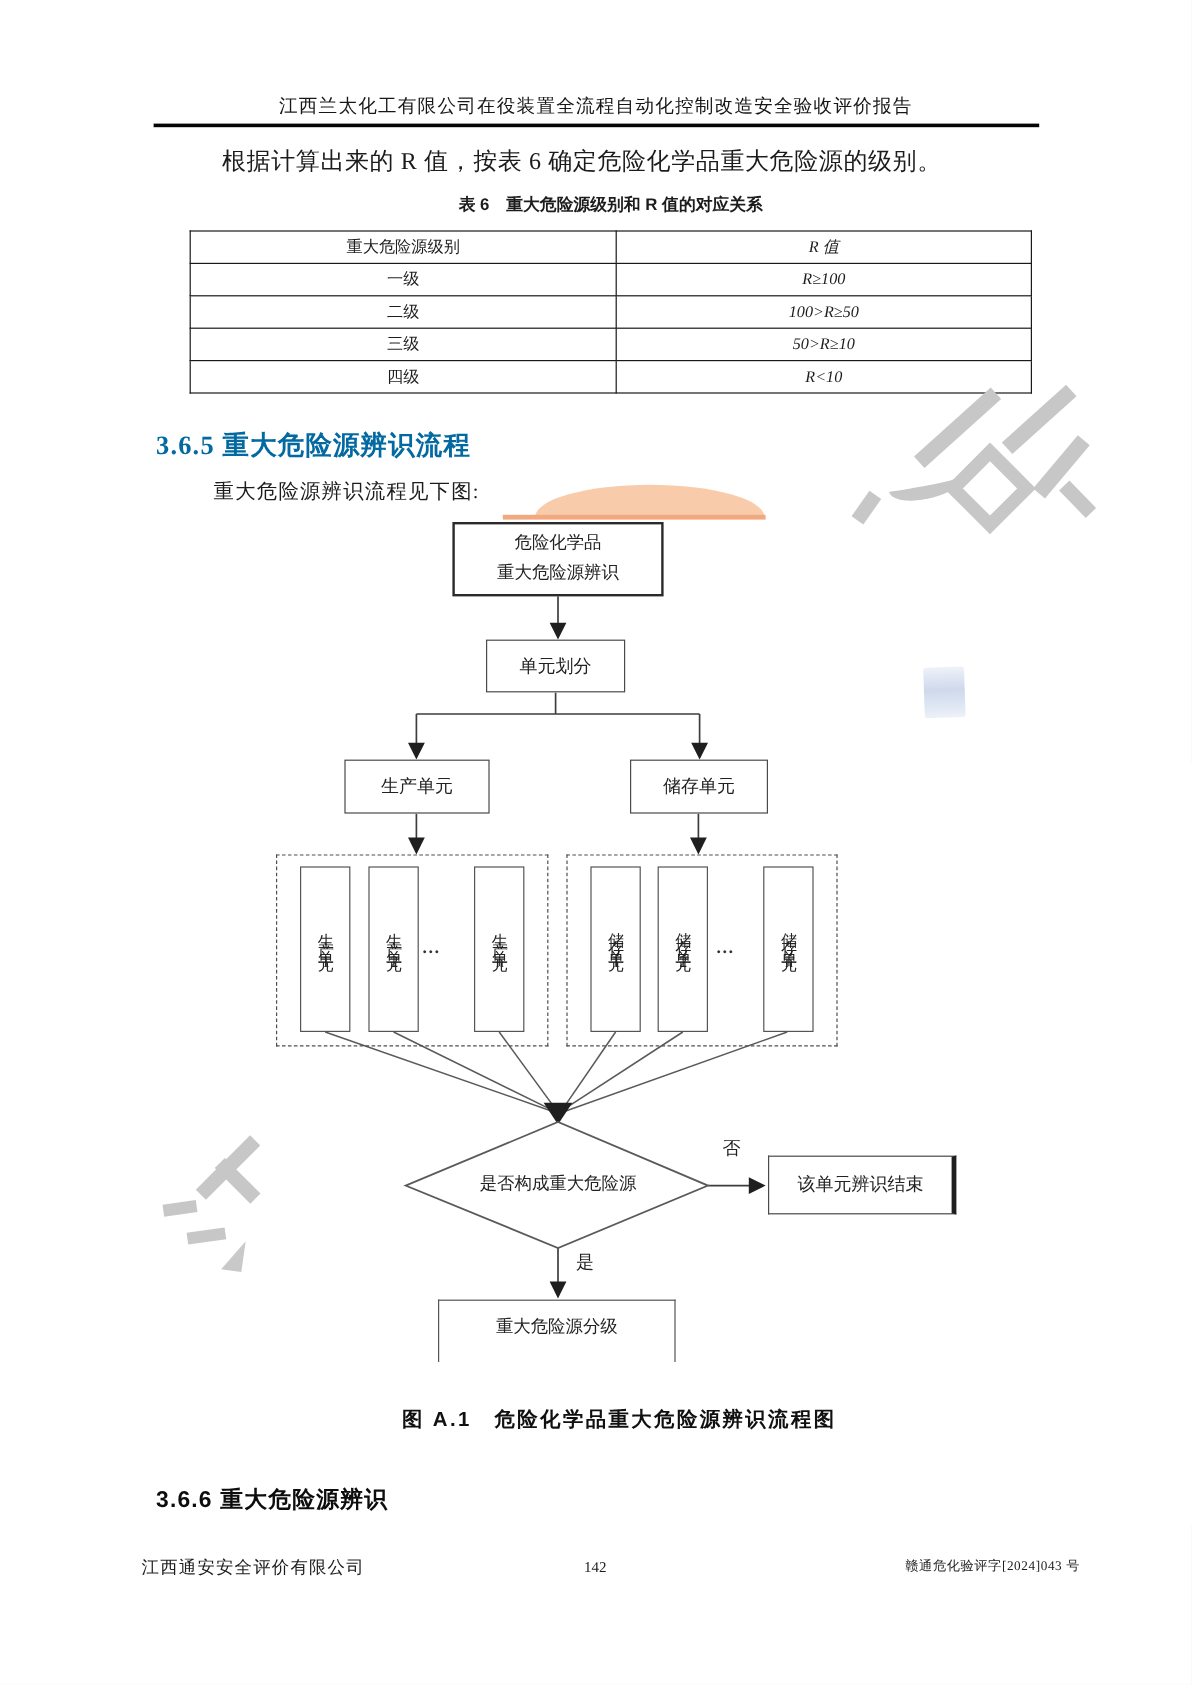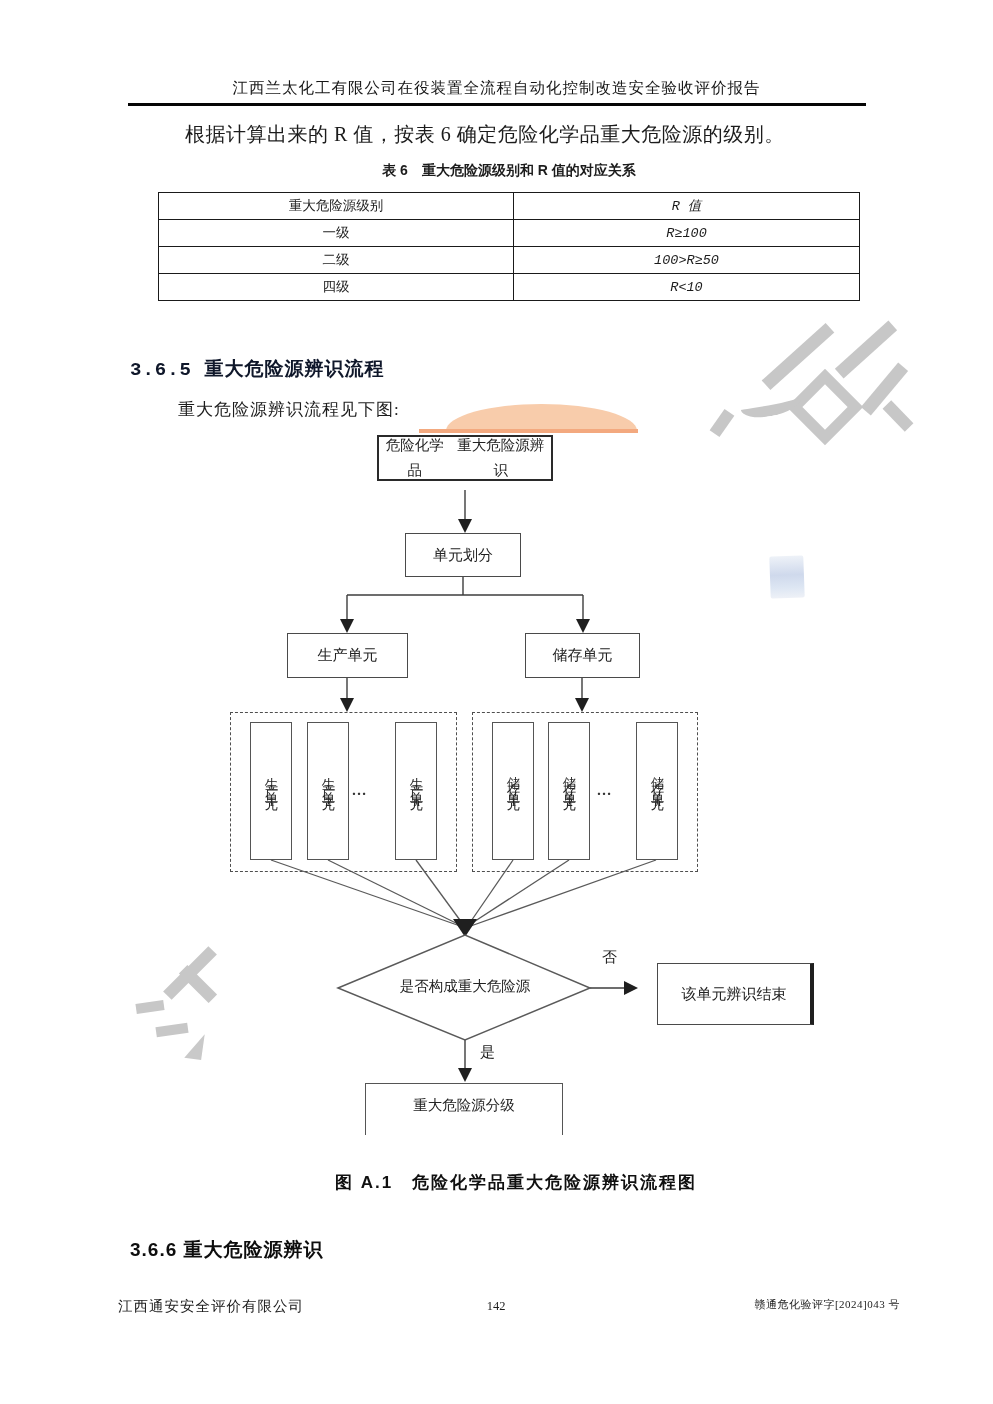--- a/index.html
+++ b/index.html
@@ -17,27 +17,27 @@
 
   
   .intro { top:121px; left:185px; font-size:20px; letter-spacing:0.5px; }
 
   
   .tbl-title { top:162px; left:158px; width:702px; text-align:center;
     font-size:14px; font-weight:bold; font-family:"Liberation Sans", sans-serif; }
   table.t6 { position:absolute; top:192px; left:158px; width:702px;
     border-collapse:collapse; font-size:13.5px; }
   table.t6 td, table.t6 th { border:1px solid #1a1a1a; height:27px;
-    text-align:center; font-weight:normal; vertical-align:middle;font-family:Liberation Mono, monospace; }
+    text-align:center; font-weight:normal; vertical-align:middle; }
   table.t6 .c1 { width:355px; }
   .rv { font-style:italic; font-family:"Liberation Serif", serif; }
 
   
-  .h365 { top:356px; left:130px; font-size:19px; font-weight:bold;
-    font-family:Liberation Mono, monospace; letter-spacing:1px; color:#0f172a; }
+  .h365 { top:356px; left:130px; font-size:22px; font-weight:bold;
+    font-family:Liberation Serif, serif; letter-spacing:1px; color:#0369a1; }
   .h366 { top:1237px; left:130px; font-size:19px; font-weight:bold;
     font-family:"Liberation Sans", sans-serif; letter-spacing:1px; color:#0d0d0d; }
   .s365-intro { top:398px; left:178px; font-size:17px; letter-spacing:1px; z-index:3; }
 
   
   .arc-dome { top:404px; left:446px; width:191px; height:27px;
     background:#f8ccab; border-radius:96px 96px 0 0 / 27px 27px 0 0; z-index:1; }
   .arc-band { top:429px; left:419px; width:219px; height:4px; background:#f3a97f; z-index:1; }
 
   
@@ -52,39 +52,39 @@
   .stamp { top:556px; left:770px; width:34px; height:42px; border-radius:2px;
     background:linear-gradient(180deg,#eef2f8 0%,#cfd9ec 45%,#dde6f3 75%,#eef1f7 100%);
     transform:rotate(-2deg); }
 
   
   .fc { top:430px; left:180px; width:650px; height:712px; z-index:2; }
   .fc svg { position:absolute; top:0; left:0; }
   .fcbox { position:absolute; background:#fff; border:1.5px solid #4a4a4a;
     display:flex; align-items:center; justify-content:center;
     text-align:center; font-size:15px; color:#222; }
-  .fc-start { left:197px; top:5px; width:176px; height:46px;
-    border:2px solid #2a2a2a; flex-direction:row; font-size:14.5px; line-height:25px; }
+  .fc-start { left:197px; top:5px; width:176px; height:62px;
+    border:2px solid #2a2a2a; flex-direction:column; font-size:14.5px; line-height:25px; }
   .fc-unitdiv { left:225px; top:103px; width:116px; height:44px; }
   .fc-prod { left:107px; top:203px; width:121px; height:45px; }
   .fc-stor { left:345px; top:203px; width:115px; height:45px; }
   .dashedbox { position:absolute; border:1.5px dashed #4f4f4f; top:282px; height:160px; }
   .dash-l { left:50px; width:227px; }
   .dash-r { left:292px; width:226px; }
   .vbox { position:absolute; top:292px; width:42px; height:138px;
     border:1.5px solid #555; background:#fff;
     writing-mode:vertical-rl; text-orientation:upright;
     display:flex; align-items:center; justify-content:center;
     font-size:13.5px; letter-spacing:7px; color:#222; }
   .dots { position:absolute; top:352px; width:30px; text-align:center;
     font-size:15px; font-weight:bold; letter-spacing:2px; color:#333; }
   .fc-diamond-label { position:absolute; left:185px; top:547px; width:200px;
     text-align:center; font-size:14.5px; color:#222;font-family:Liberation Mono, monospace; }
-  .fc-end { left:460px; top:533px; width:157px; height:62px;
-    border-right:4px solid #1f1f1f;margin-left:17px; }
+  .fc-end { left:460px; top:533px; width:157px; height:49px;
+    border-right:4px solid #1f1f1f; }
   .fc-grade { left:185px; top:653px; width:198px; height:52px;
     border:1.5px solid #555; border-bottom:none;
     align-items:flex-start; padding-top:12px; font-size:14.5px; }
   .fc-lbl { position:absolute; font-size:15px; color:#222; }
 
   .fig-caption { top:1171px; left:180px; width:672px; text-align:center;
     font-size:17px; font-weight:bold; font-family:"Liberation Sans", sans-serif;
     letter-spacing:2px; color:#101010; }
 
   
@@ -110,20 +110,24 @@
         <th class="c1">重大危险源级别</th>
         <th class="rv">R 值</th>
       </tr>
       <tr>
         <td>一级</td>
         <td class="rv">R≥100</td>
       </tr>
       <tr>
         <td>二级</td>
         <td class="rv">100&gt;R≥50</td>
+      </tr>
+      <tr>
+        <td>三级</td>
+        <td class="rv">50&gt;R≥10</td>
       </tr>
       <tr>
         <td>四级</td>
         <td class="rv">R&lt;10</td>
       </tr>
     </tbody>
   </table>
 
   <div class="abs h365">3.6.5 重大危险源辨识流程</div>
   <div class="abs s365-intro">重大危险源辨识流程见下图:</div>

